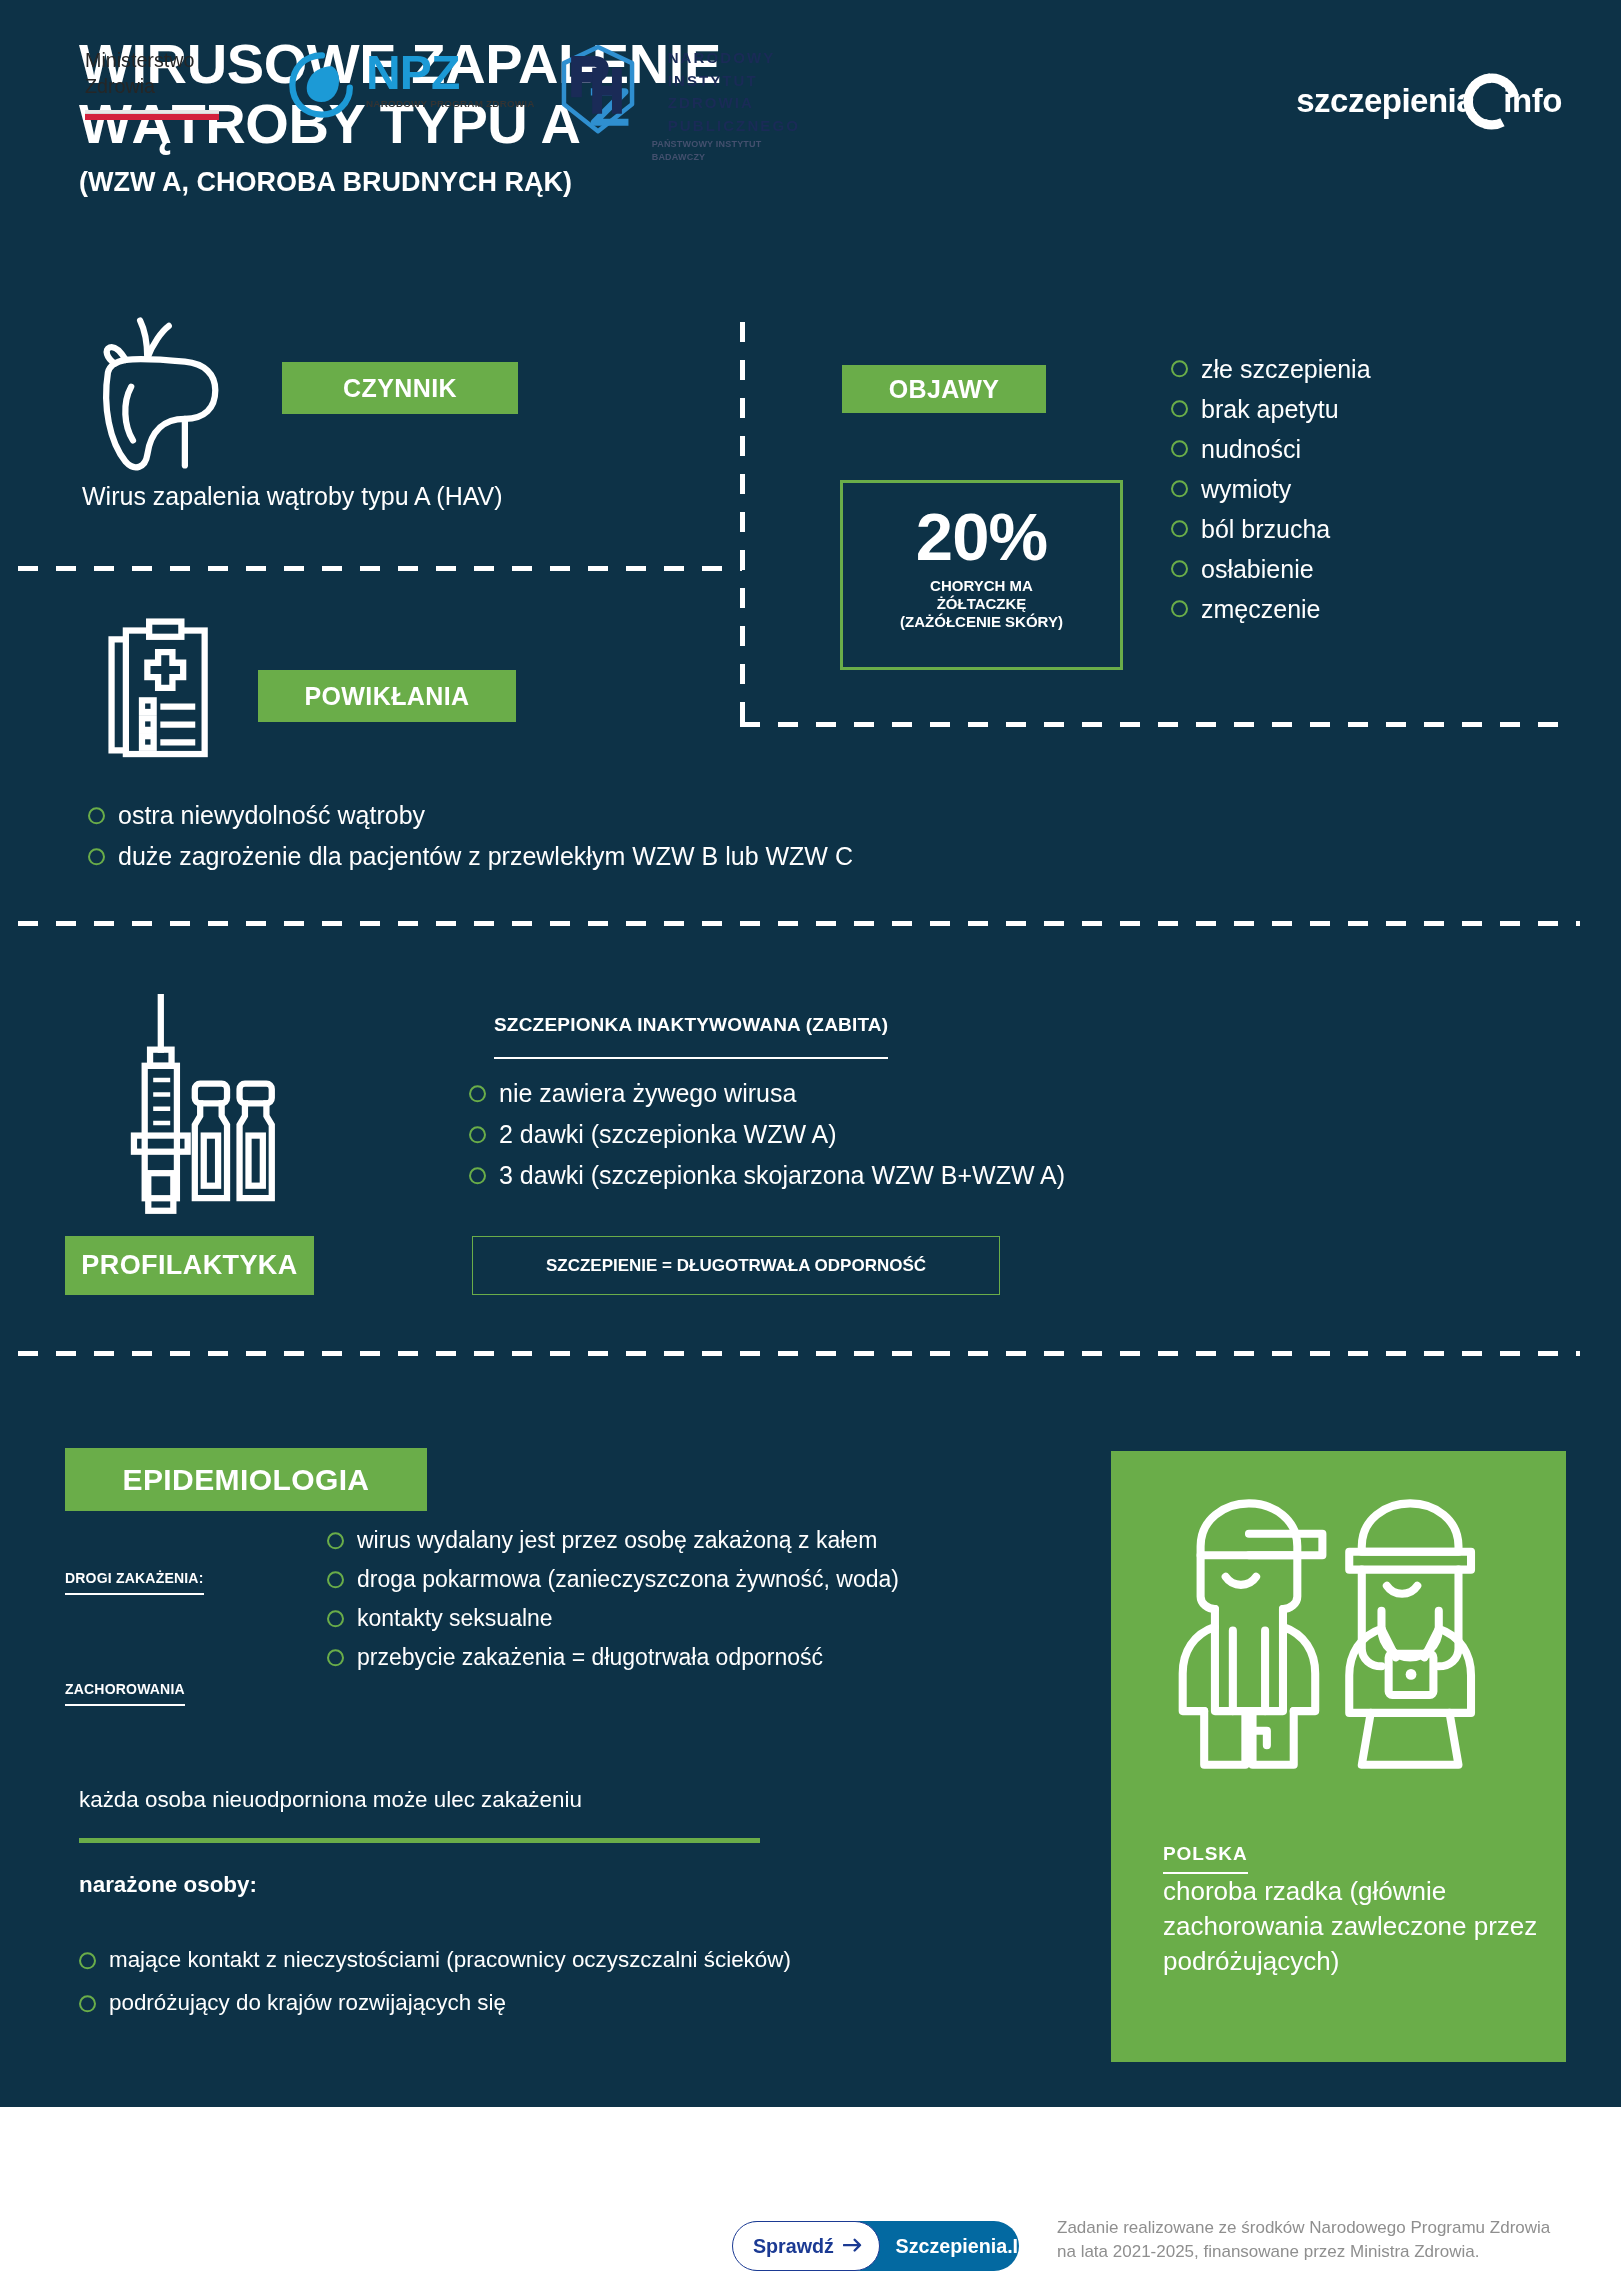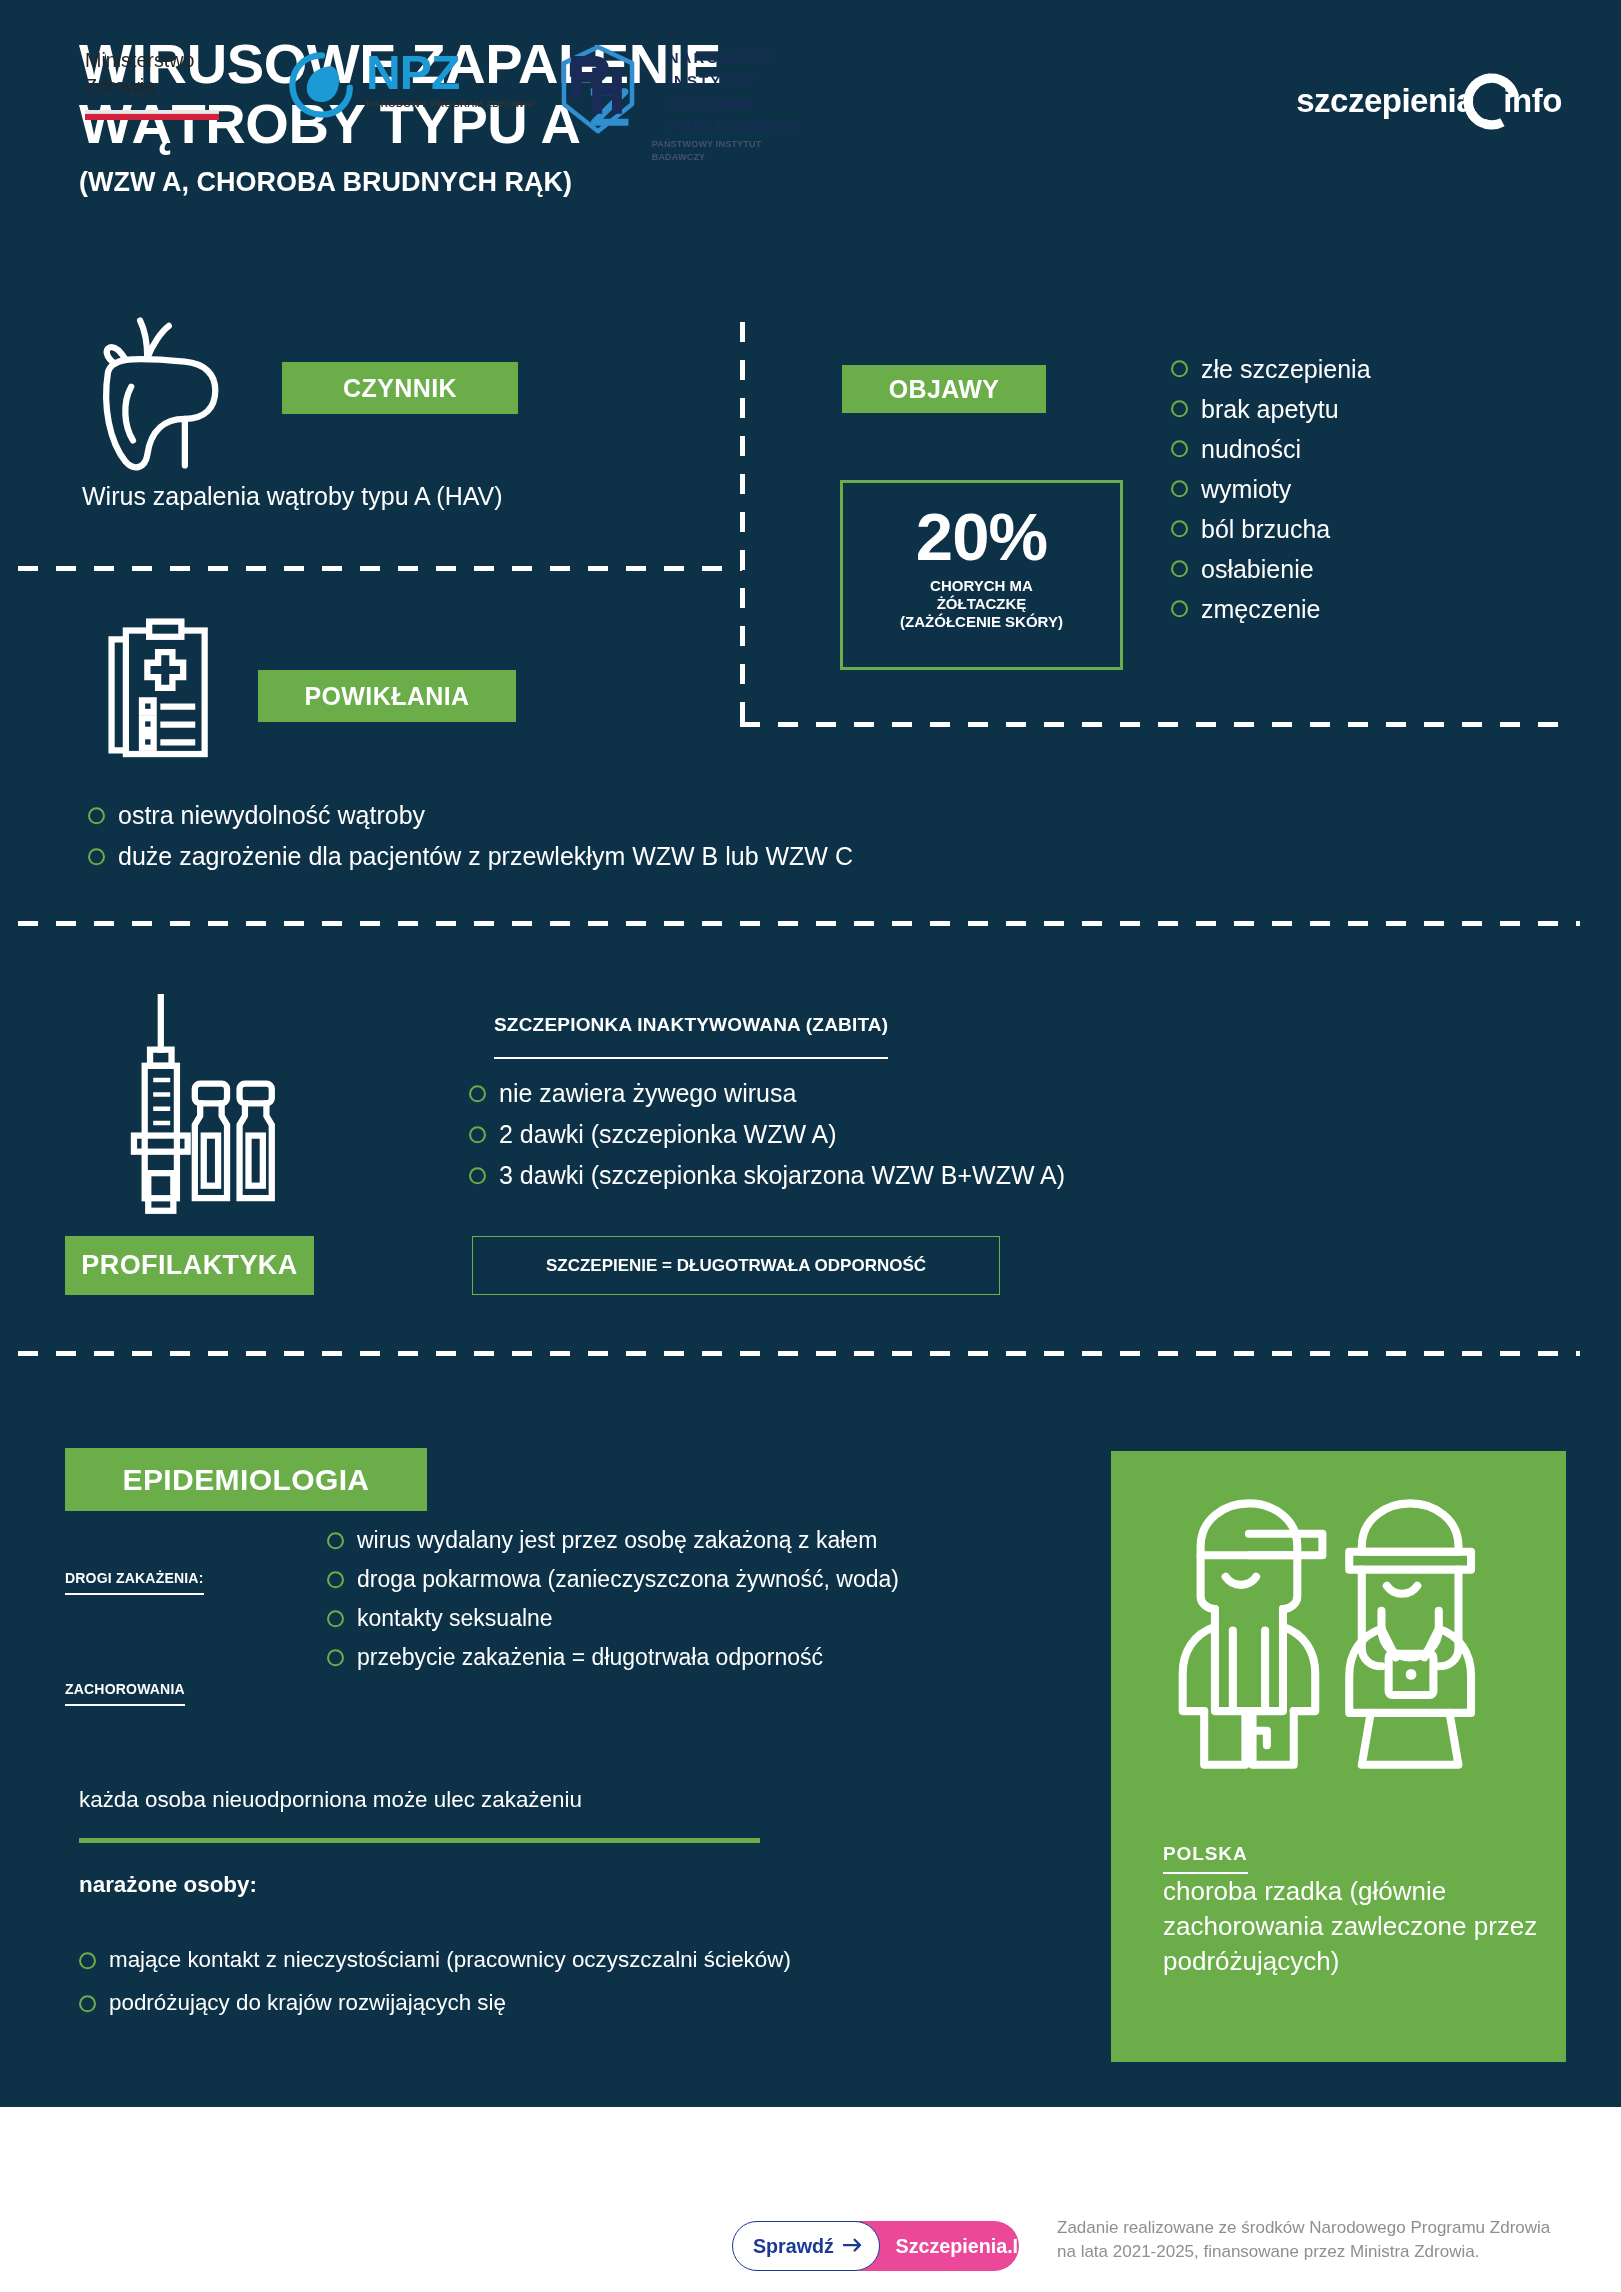--- a/index.html
+++ b/index.html
@@ -388,21 +388,21 @@
     font-size: 9px;
     font-weight: 700;
     letter-spacing: 0.2px;
     line-height: 1.42;
   }
 
   .cta-pill {
     position: absolute;
     left: 734px; top: 2221px;
     width: 285px; height: 50px;
-    background: #ec4899;
+    background: #0369a1;
     border-radius: 25px;
     display: flex;
     align-items: center;
   }
   .cta-left {
     background: #ffffff;
     border: 1.8px solid #1b3a93;
     border-radius: 25px;
     height: 50px;
     margin-left: -1.8px;

